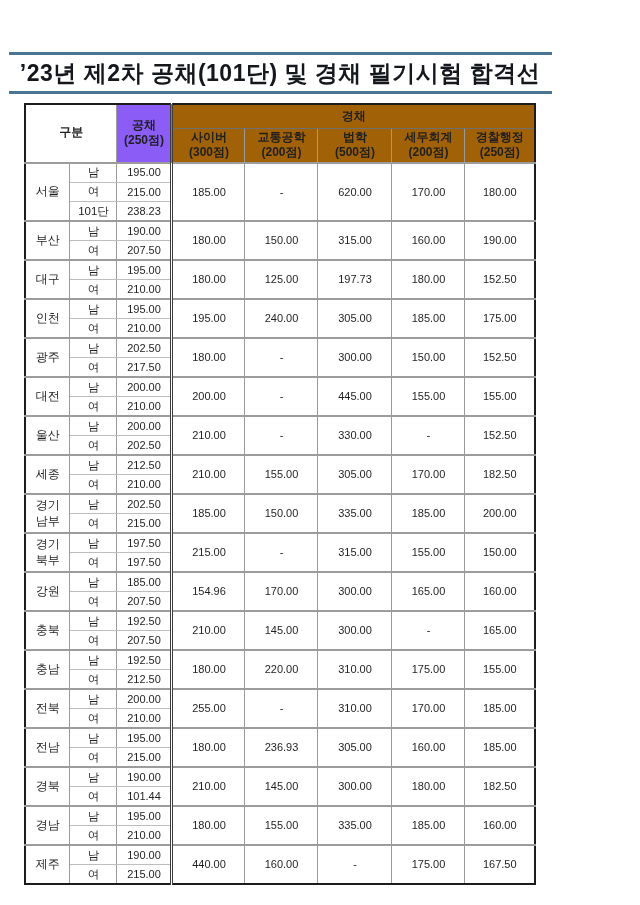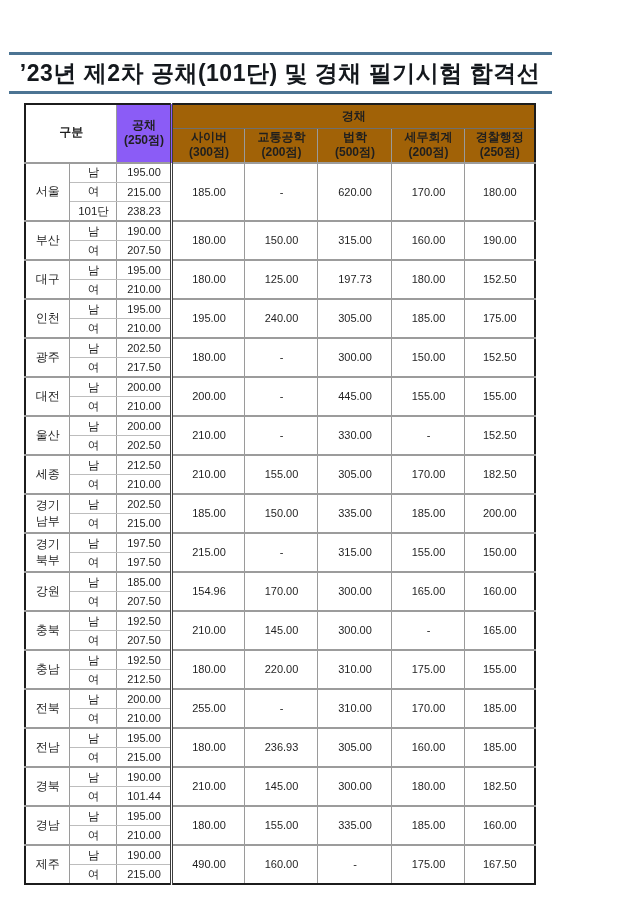--- a/index.html
+++ b/index.html
@@ -379,21 +379,21 @@
           <td rowspan="2" class="gc">160.00</td>
         </tr>
         <tr>
           <td class="gender">여</td>
           <td class="score">210.00</td>
         </tr>
         <tr class="group-start">
           <td rowspan="2" class="region">제주</td>
           <td class="gender">남</td>
           <td class="score">190.00</td>
-          <td rowspan="2" class="gc dbl">490.00</td>
+          <td rowspan="2" class="gc dbl">440.00</td>
           <td rowspan="2" class="gc">160.00</td>
           <td rowspan="2" class="gc">-</td>
           <td rowspan="2" class="gc">175.00</td>
           <td rowspan="2" class="gc">167.50</td>
         </tr>
         <tr>
           <td class="gender">여</td>
           <td class="score">215.00</td>
         </tr>
       </tbody>

